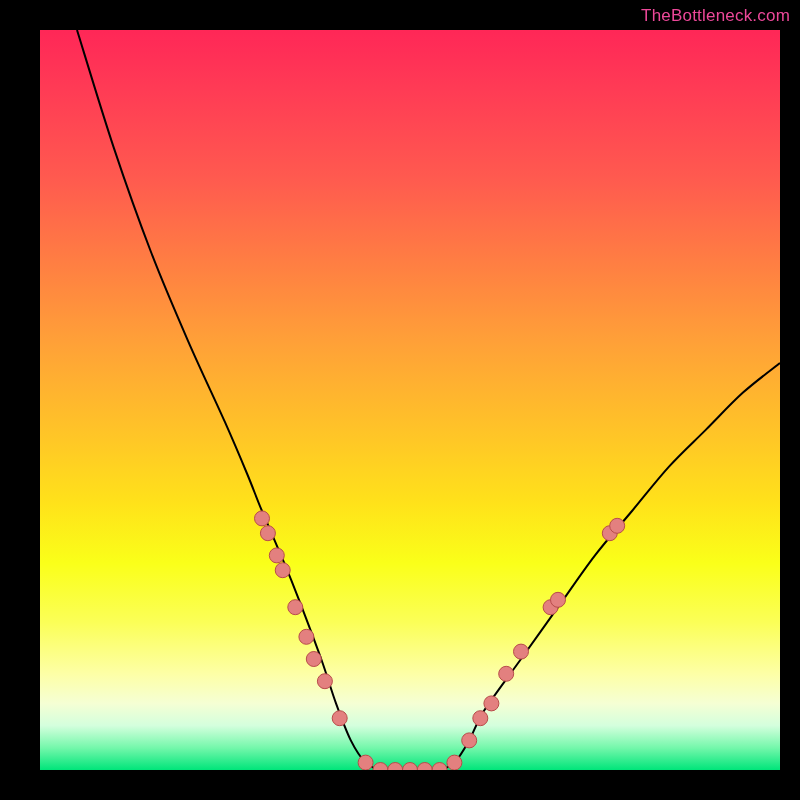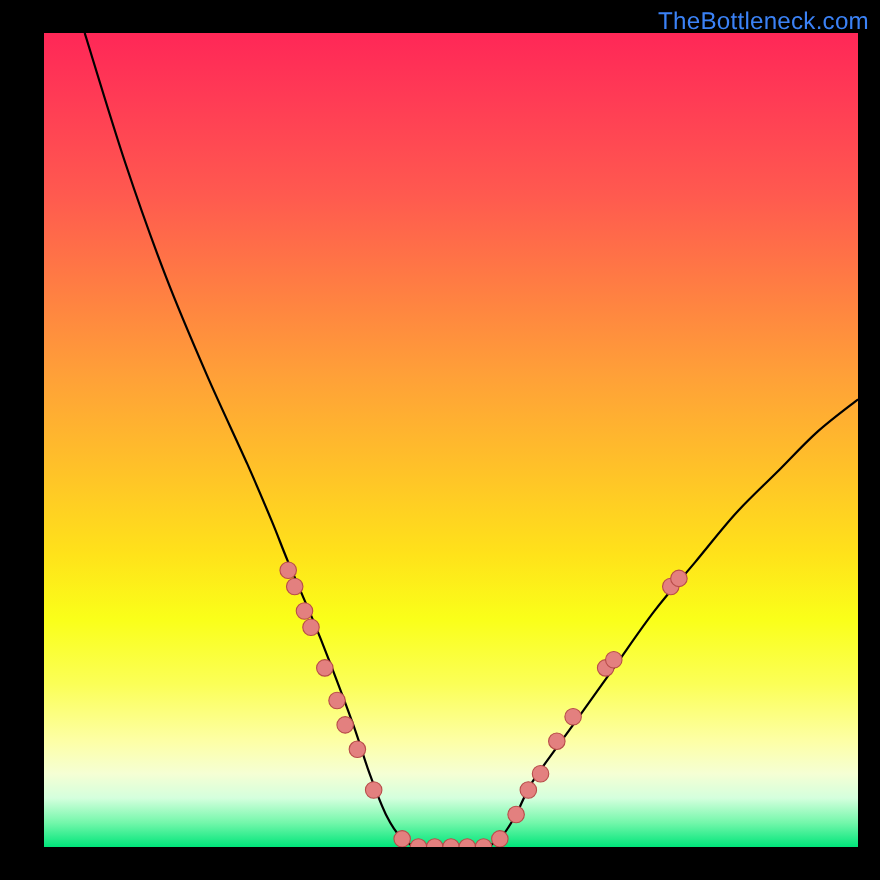--- a/index.html
+++ b/index.html
@@ -14,22 +14,22 @@
   .frame {
     position: relative;
     width: 800px;
     height: 800px;
     background: #000;
   }
   .watermark {
     position: absolute;
     top: 6px;
     right: 10px;
-    color: #3b82f6;
-    font-size: 22px;
+    color: #ec4899;
+    font-size: 17px;
     font-weight: 500;
     letter-spacing: 0.2px;
   }
   .plot-area {
     position: absolute;
     left: 40px;
     top: 30px;
     width: 740px;
     height: 740px;
     overflow: hidden;

